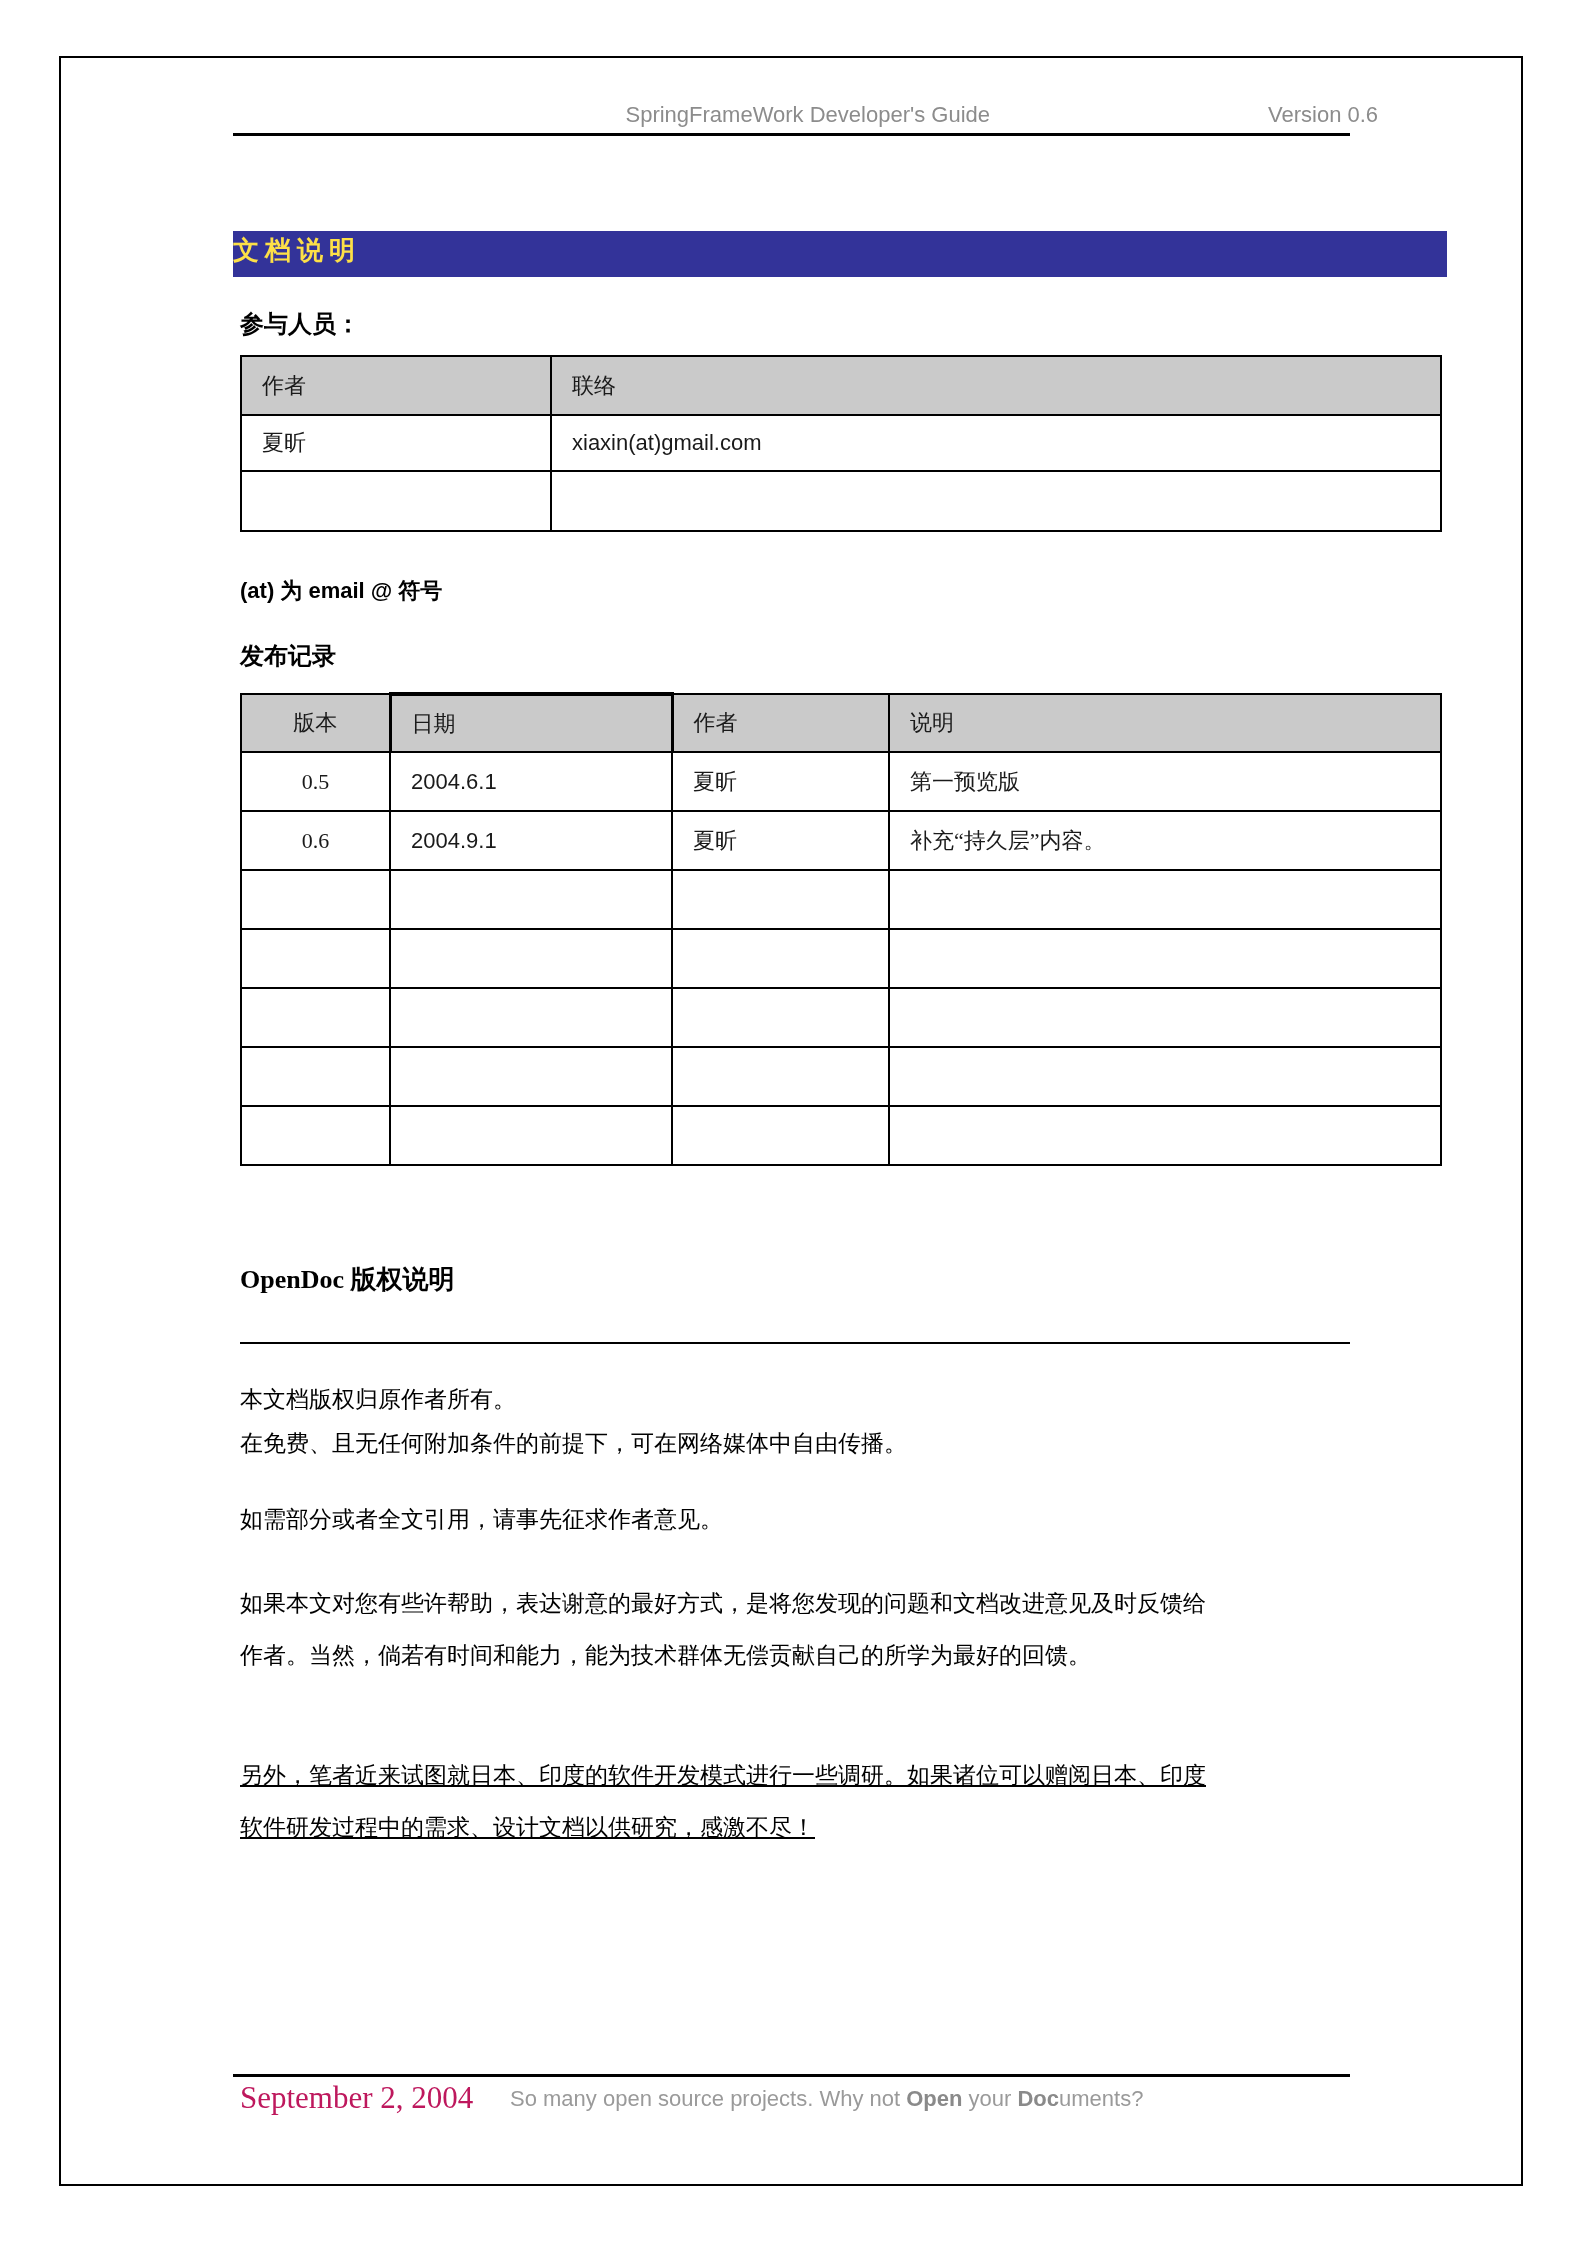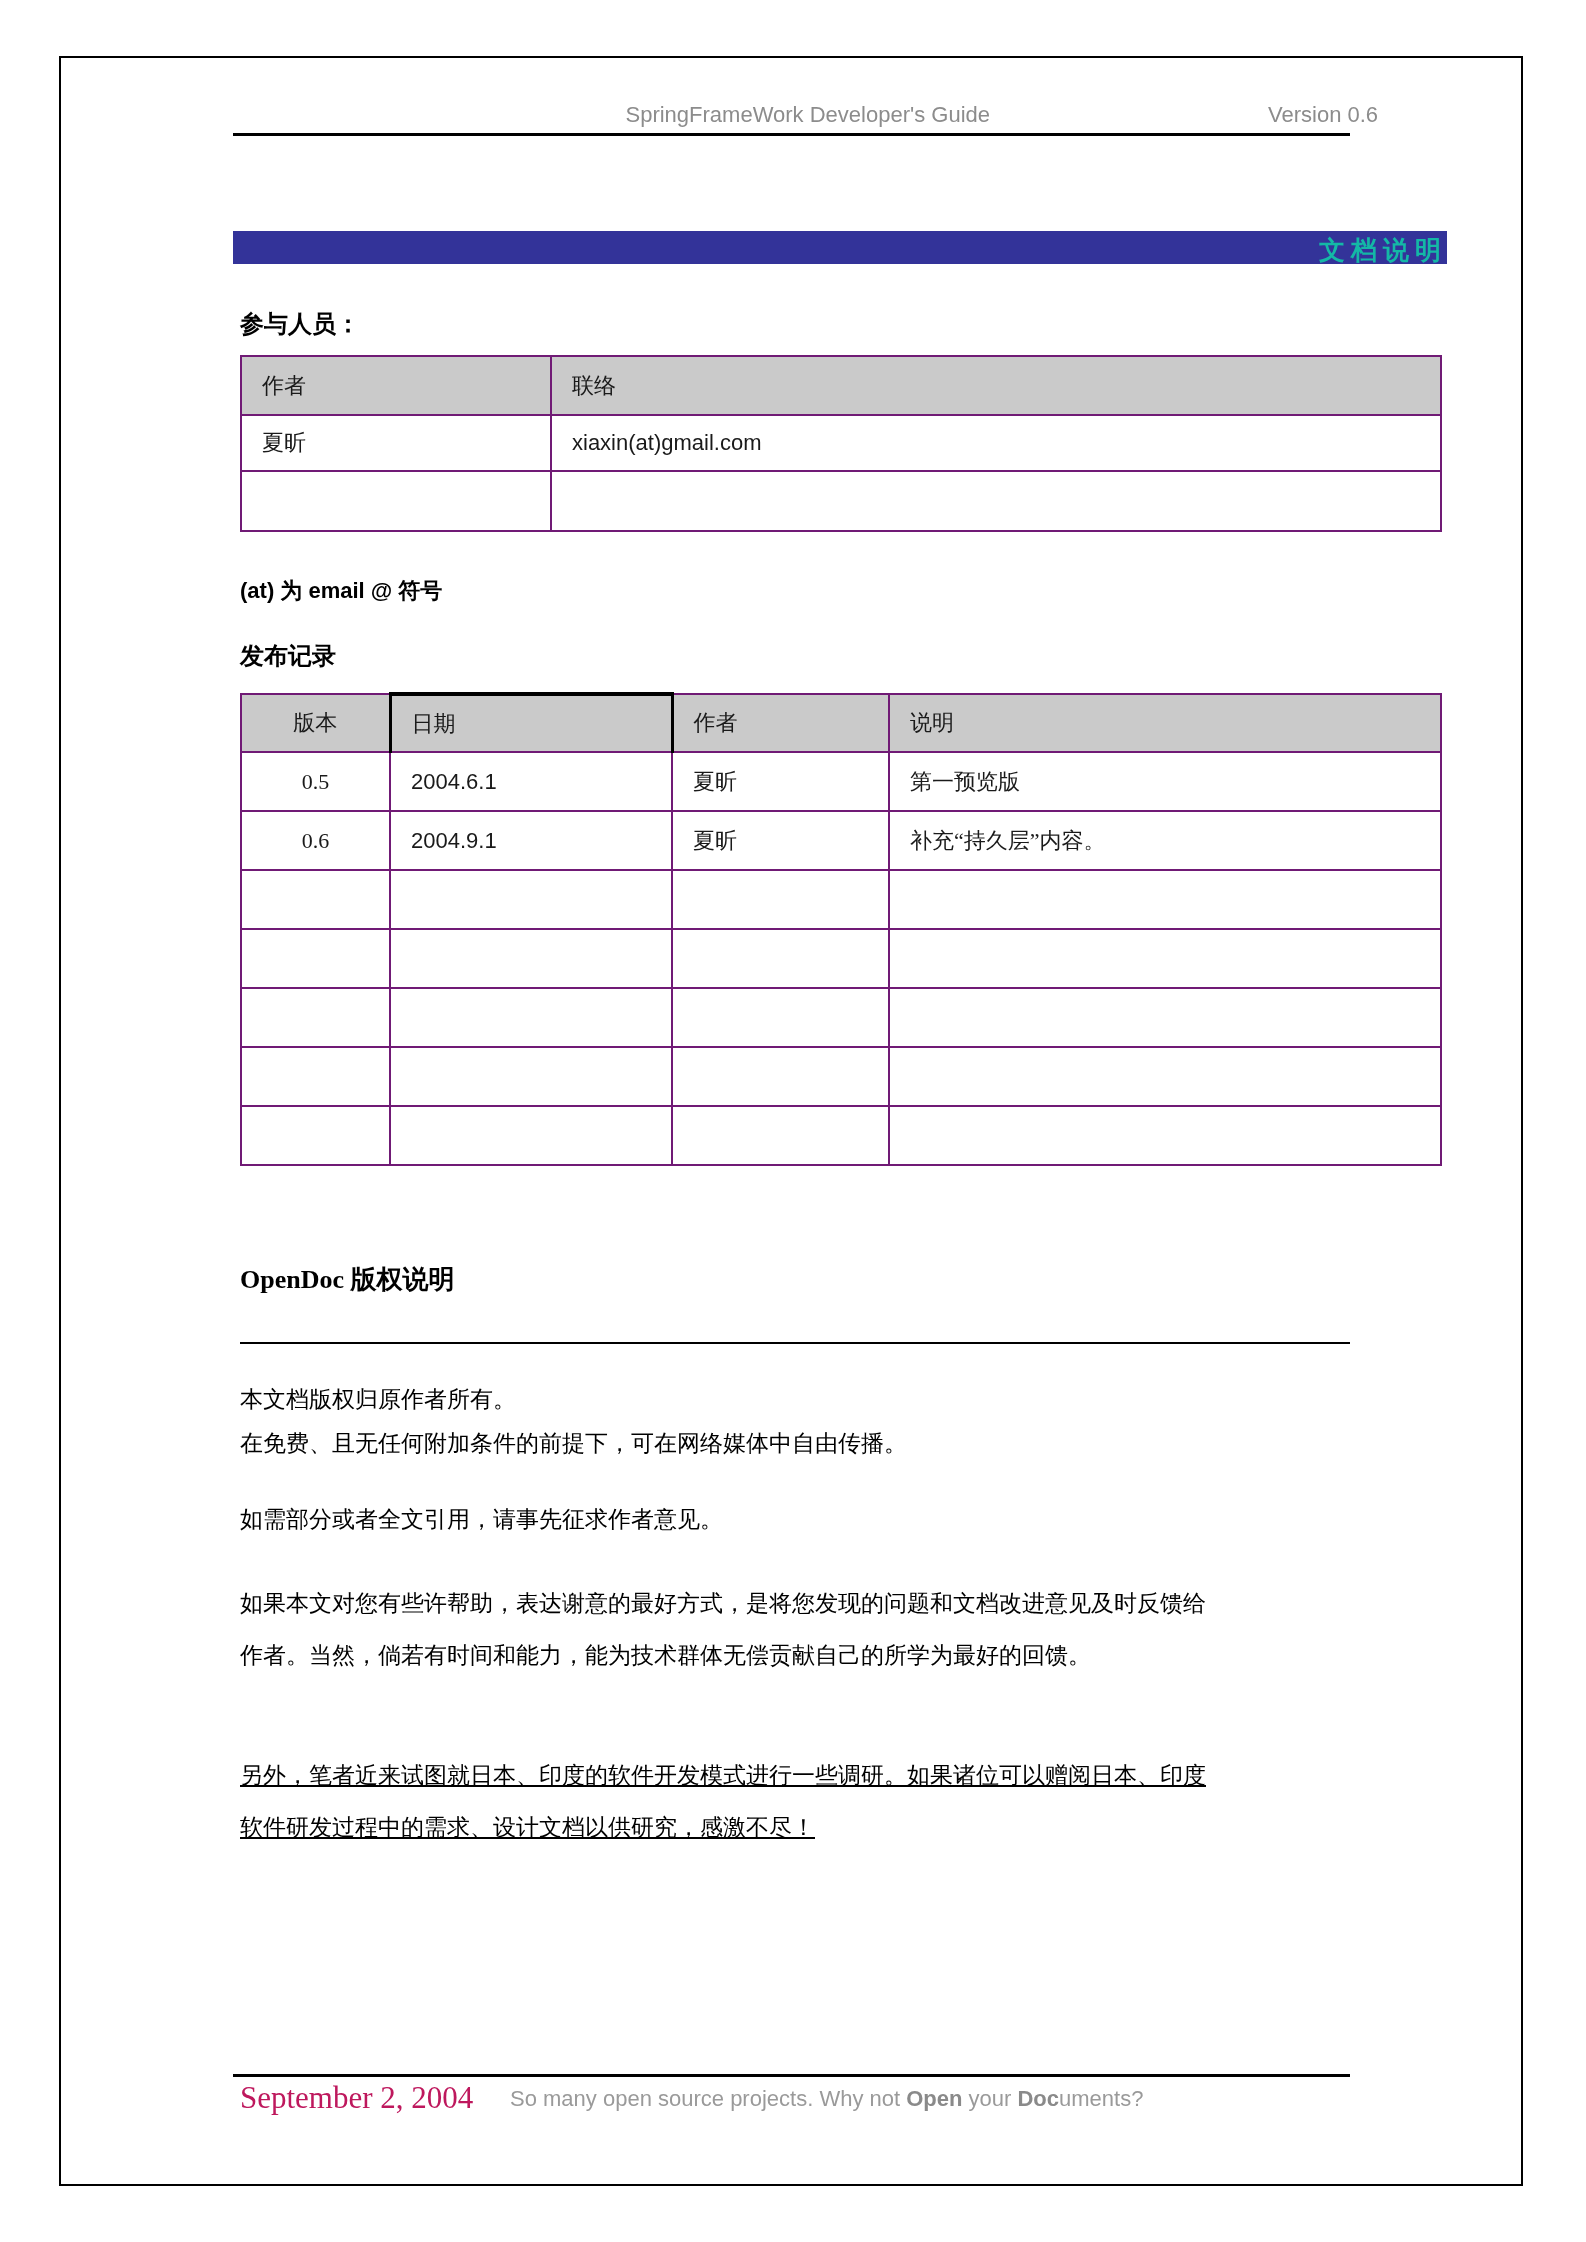--- a/index.html
+++ b/index.html
@@ -23,40 +23,40 @@
   }
   .header-version{
     left:1268px;top:102px;
     font-family:"Liberation Sans","DejaVu Sans",sans-serif;
     font-size:22px;color:#8c8c8c;
   }
   .rule{background:#000;}
   .header-rule{left:233px;top:133px;width:1117px;height:3px;}
   
   .banner{
-    left:233px;top:231px;width:1214px;height:33px;
-    background:#333399;color:#14b8a6;
+    left:233px;top:231px;width:1214px;height:46px;
+    background:#333399;color:#fde047;
     font-family:"Liberation Sans","DejaVu Sans",sans-serif;
     font-size:26px;font-weight:bold;letter-spacing:6px;
-    text-align:right;line-height:39px;
+    text-align:left;line-height:39px;
   }
   
   .sec-heading{
     font-weight:bold;font-size:24px;color:#000;
   }
   .h-participants{left:240px;top:308px;}
   .h-release{left:240px;top:640px;}
   .at-note{
     left:240px;top:576px;
     font-family:"Liberation Sans","DejaVu Sans",sans-serif;
     font-weight:bold;font-size:22px;color:#000;
   }
   
   table{border-collapse:collapse;table-layout:fixed;}
-  table, th, td{border:2px solid #701a75;}
+  table, th, td{border:2px solid #000000;}
   th, td{
     padding:0 0 0 20px;font-weight:normal;text-align:left;
     font-size:22px;vertical-align:middle;overflow:hidden;
     font-family:"Liberation Serif","DejaVu Serif",serif;
   }
   thead th{background:#cacaca;}
   .t1{left:240px;top:355px;width:1200px;}
   .t1 thead tr{height:59px;}
   .t1 .r1{height:56px;}
   .t1 .r2{height:60px;}

